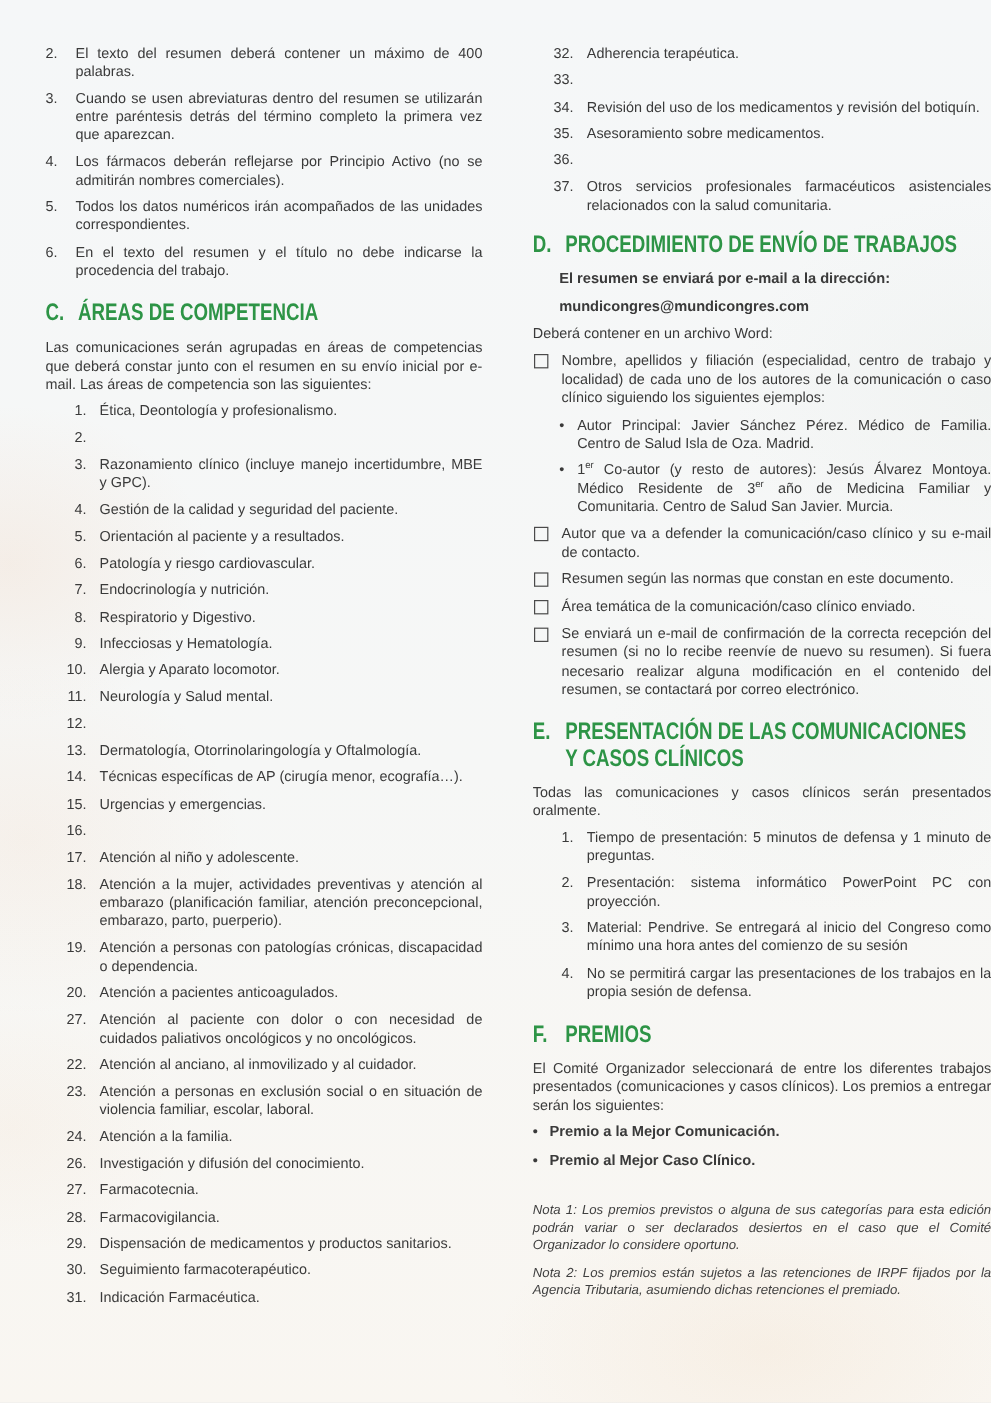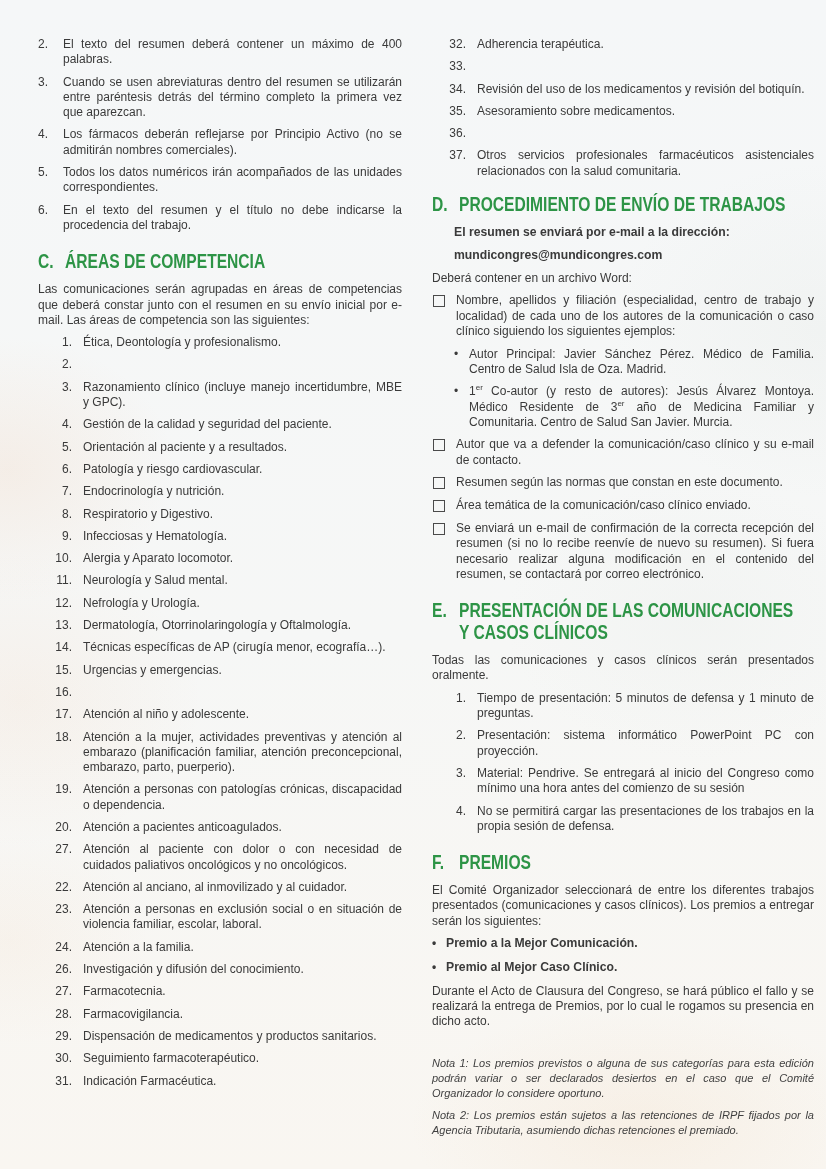--- a/index.html
+++ b/index.html
@@ -12,21 +12,21 @@
       radial-gradient(240px 190px at 8px 470px, rgba(232,152,92,.10), transparent 70%),
       radial-gradient(260px 210px at 20px 700px, rgba(238,172,122,.09), transparent 70%),
       radial-gradient(200px 150px at 10px 940px, rgba(236,180,130,.07), transparent 70%),
       radial-gradient(320px 170px at 640px 1125px, rgba(233,188,138,.12), transparent 72%),
       radial-gradient(300px 240px at 822px 330px, rgba(205,214,205,.12), transparent 70%),
       radial-gradient(280px 200px at 700px 620px, rgba(210,218,212,.10), transparent 70%),
       linear-gradient(180deg,#f5f7f8 0%, #f6f7f6 55%, #f9f6f1 100%);
   }
   .columns{ position:relative; display:flex; gap:30px; padding:37px 12px 0 38px; }
   .col-left{ width:364px; flex:0 0 364px; }
-  .col-right{ width:382px; flex:0 0 382px; }
+  .col-right{ width:382px; flex:0 0 382px;margin-left:12px; }
   p.para{ font-size:12px; line-height:15.3px; text-align:justify; margin-bottom:7px; }
 
   
   .nlist .li{ display:flex; margin-bottom:7px; }
   .nlist .num{ flex:0 0 25px; font-size:12px; line-height:15.3px; }
   .nlist.indented .num{ flex:0 0 45px; padding-right:11px; text-align:right; }
   .nlist .txt{ flex:1 1 auto; font-size:12px; line-height:15.3px; text-align:justify; }
 
   
   .heading{ display:flex; color:#2d9446; margin:17px 0 10px; }
@@ -156,21 +156,20 @@
             <span class="txt">Alergia y Aparato locomotor.</span>
           </div>
 
           <div class="li">
             <span class="num">11.</span>
             <span class="txt">Neurología y Salud mental.</span>
           </div>
 
           <div class="li">
             <span class="num">12.</span>
-            <span class="txt">Nefrología y Urología.</span>
           </div>
 
           <div class="li">
             <span class="num">13.</span>
             <span class="txt">Dermatología, Otorrinolaringología y Oftalmología.</span>
           </div>
 
           <div class="li">
             <span class="num">14.</span>
             <span class="txt">Técnicas específicas de AP (cirugía menor, ecografía…).</span>
@@ -398,21 +397,20 @@
             <span class="bullet">•</span>
             <span class="prize-txt">Premio a la Mejor Comunicación.</span>
           </div>
 
           <div class="prize-row">
             <span class="bullet">•</span>
             <span class="prize-txt">Premio al Mejor Caso Clínico.</span>
           </div>
         </div>
 
-      <p class="para">Durante el Acto de Clausura del Congreso, se hará público el fallo y se realizará la entrega de Premios, por lo cual le rogamos su presencia en dicho acto.</p>
 
       <div class="notes">
 
           <p class="note">Nota 1: Los premios previstos o alguna de sus categorías para esta edición podrán variar o ser declarados desiertos en el caso que el Comité Organizador lo considere oportuno.</p>
 
           <p class="note">Nota 2: Los premios están sujetos a las retenciones de IRPF fijados por la Agencia Tributaria, asumiendo dichas retenciones el premiado.</p>
         </div>
 
     </div>
   </div>

